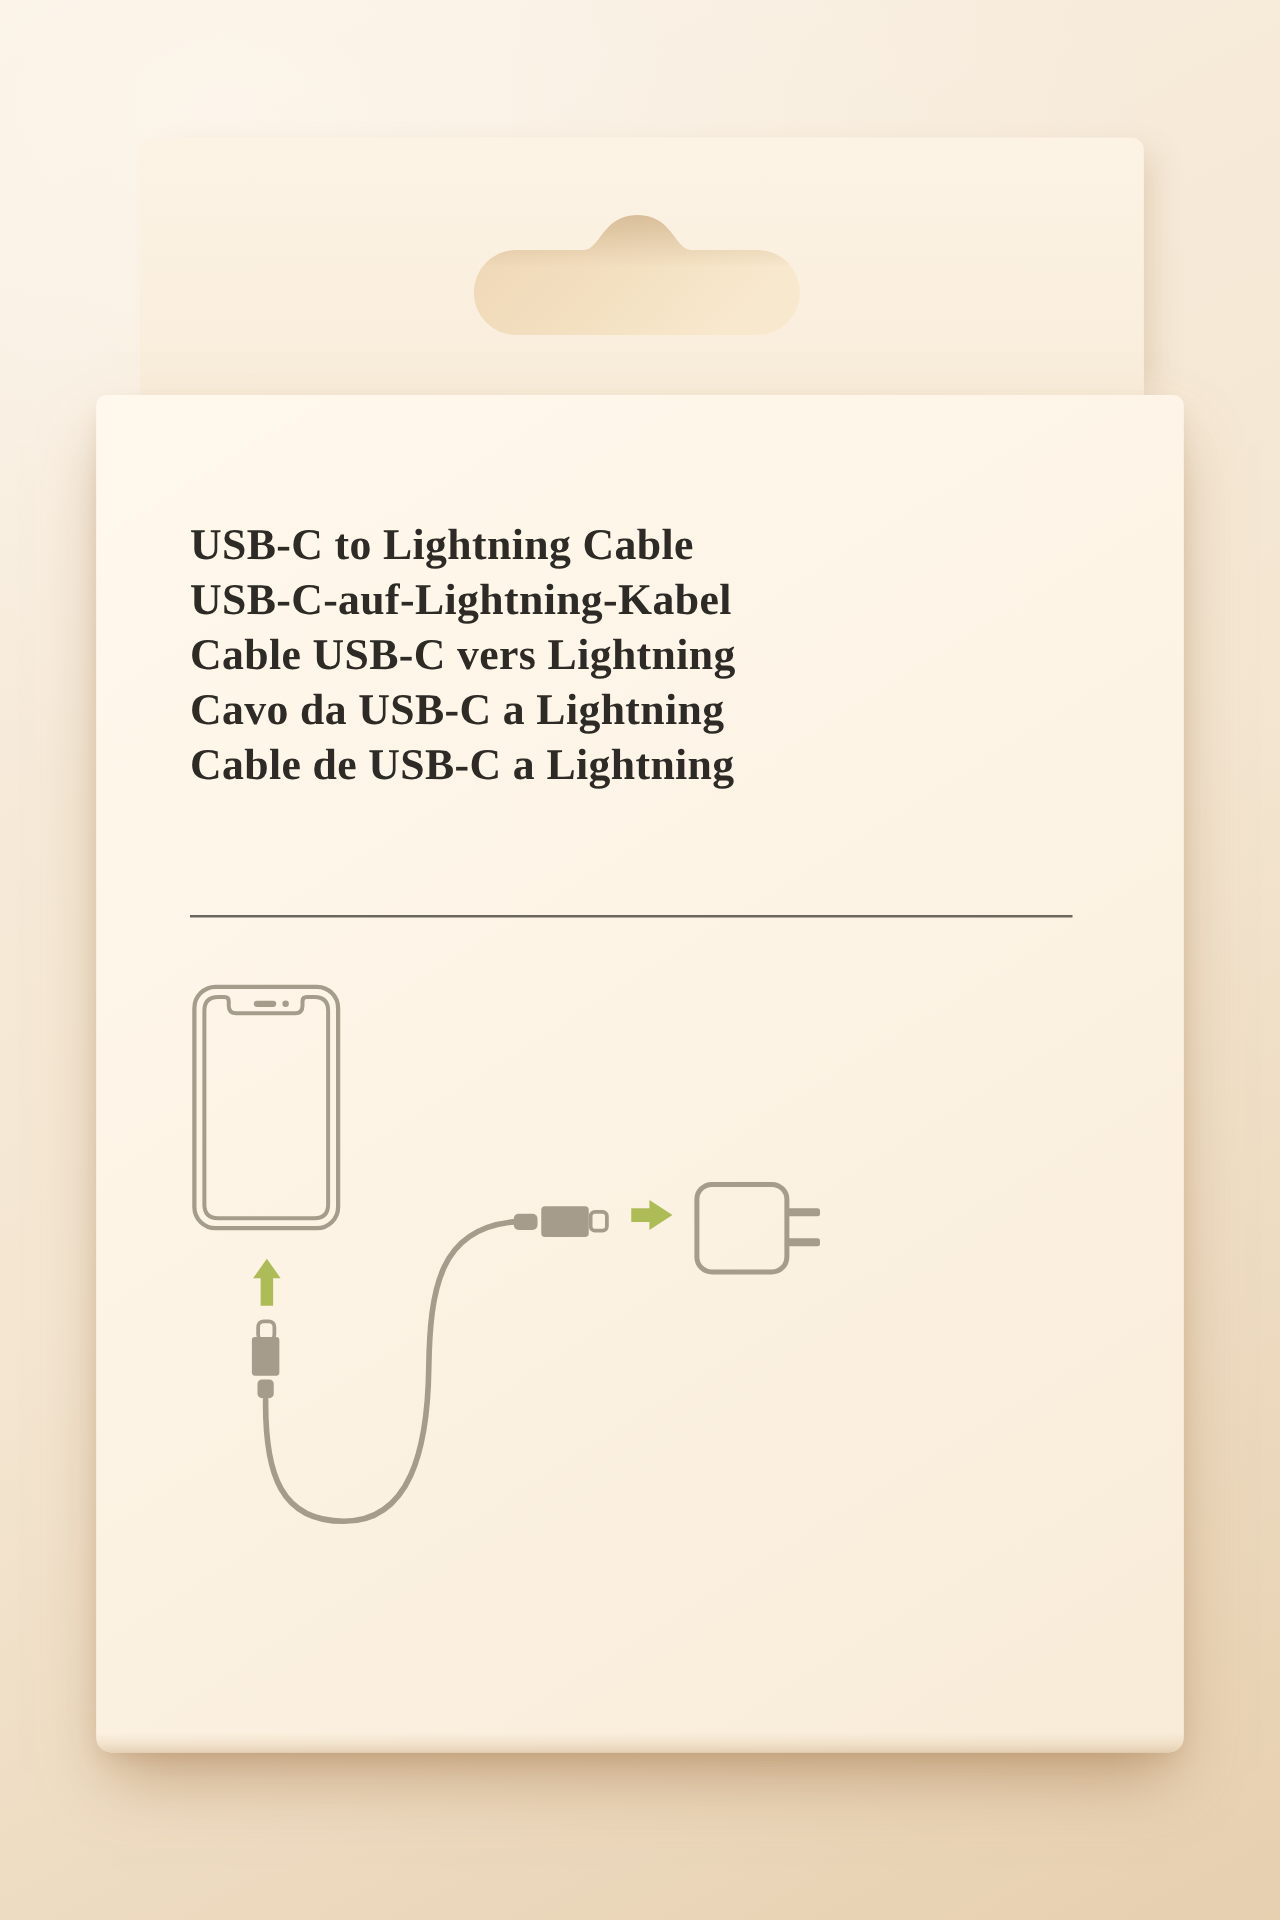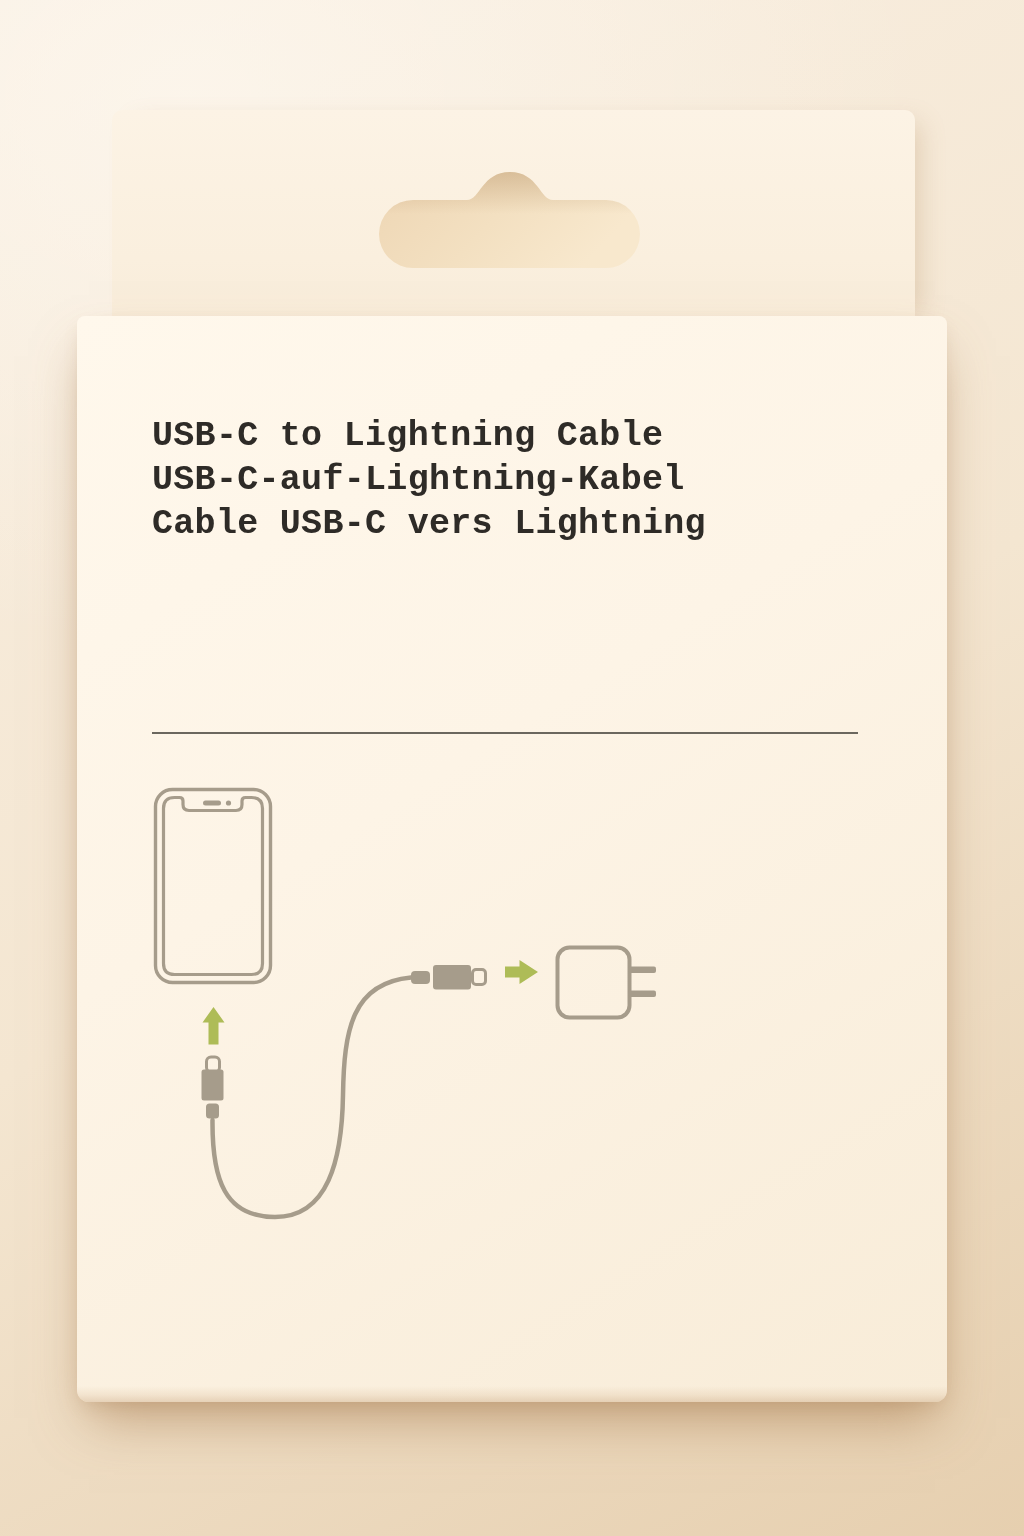--- a/index.html
+++ b/index.html
@@ -1,21 +1,21 @@
 <!DOCTYPE html>
 <html><head>
 <meta charset="utf-8">
 <style>
   html,body{margin:0;padding:0;background:#e9d3b6;}
   .scene{
     position:relative;width:1024px;height:1536px;overflow:hidden;
     background:
       radial-gradient(1200px 900px at 18% 6%, rgba(255,251,244,.55), rgba(255,251,244,0) 62%),
       linear-gradient(152deg,#f9efe2 0%,#f4e6d1 52%,#e6cfaf 100%);
-    font-family:Liberation Mono, monospace;
+    font-family:Liberation Serif, serif;
   }
   .hang-tab{
     position:absolute;left:112px;top:110px;width:803px;height:212px;
     border-radius:10px 10px 0 0;
     background:linear-gradient(to bottom,#fcf3e5 0%,#faefde 70%,#f8ecd9 100%);
     box-shadow:14px 4px 24px -10px rgba(175,135,90,.30);
   }
   .hang-tab svg{position:absolute;left:0;top:0;display:block;}
   .panel{
     position:absolute;left:77px;top:316px;width:870px;height:1086px;
@@ -65,20 +65,22 @@
       <rect x="260" y="58" width="280" height="46" fill="url(#holeShade)" clip-path="url(#holeClip)"></rect>
     </svg>
   </div>
 
   <div class="panel">
 
     <div class="titles">
       <div>USB-C to Lightning Cable</div>
       <div>USB-C-auf-Lightning-Kabel</div>
       <div>Cable USB-C vers Lightning</div>
+      <div>Cavo da USB-C a Lightning</div>
+      <div>Cable de USB-C a Lightning</div>
     </div>
 
     <div class="divider"></div>
 
     <svg class="diagram" width="870" height="1086" viewBox="0 0 870 1086">
 
       <g>
         <rect class="tan-stroke" x="78.5" y="473.5" width="115" height="193" rx="17" stroke-width="3.4"></rect>
         <path class="tan-stroke" stroke-width="3.2" d="M 97.5 481.5 H 102.5 Q 106 481.5 106 485 V 488.5 Q 106 494.5 112 494.5 H 159 Q 165 494.5 165 488.5 V 485 Q 165 481.5 168.5 481.5 H 174.5 Q 185.5 481.5 185.5 492.5 V 647.5 Q 185.5 658.5 174.5 658.5 H 97.5 Q 86.5 658.5 86.5 647.5 V 492.5 Q 86.5 481.5 97.5 481.5 Z"></path>
         <rect class="tan-fill" x="126" y="484.5" width="18" height="5" rx="2.5"></rect>

